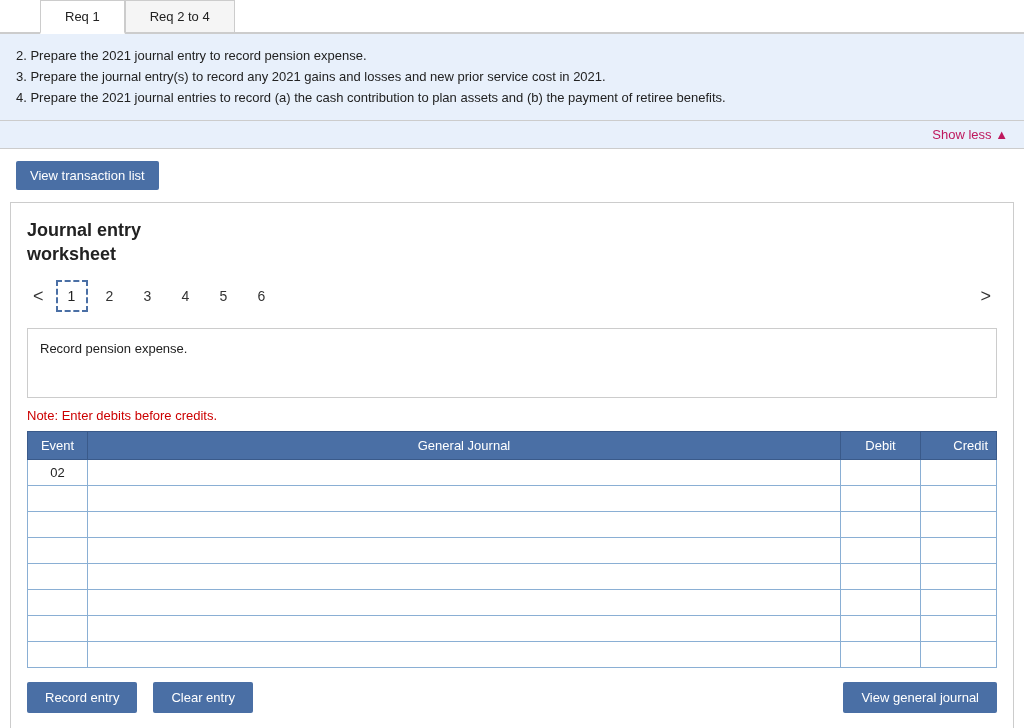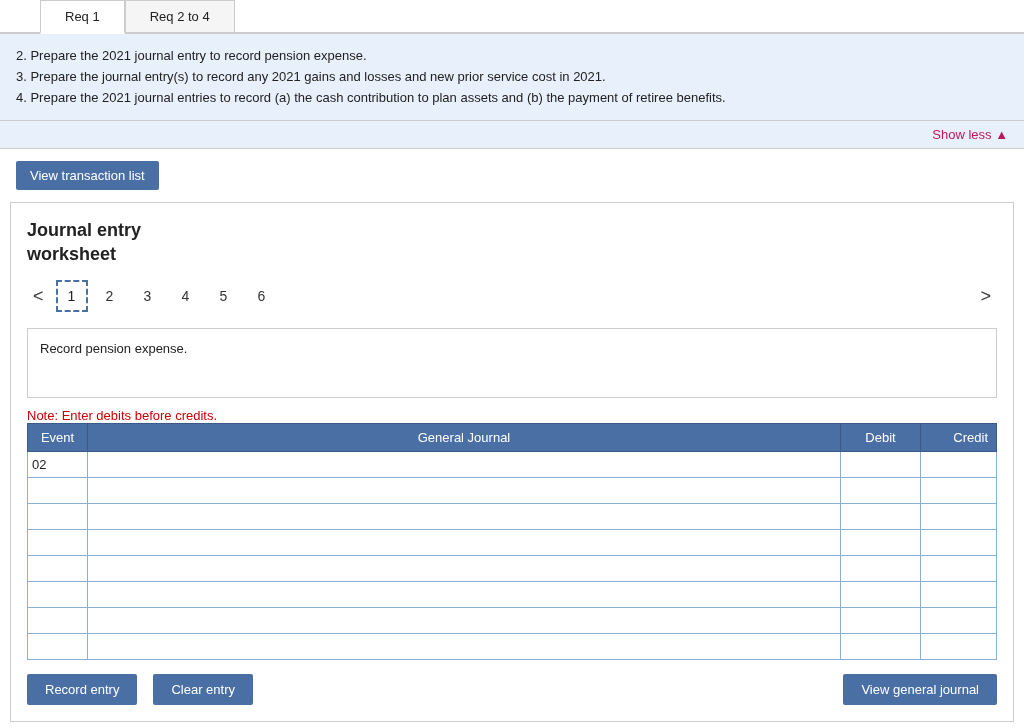--- a/index.html
+++ b/index.html
@@ -114,21 +114,21 @@
       padding: 12px;
       min-height: 70px;
       margin-bottom: 10px;
       font-size: 13px;
       background: #fff;
     }
 
     .note-text {
       color: #c00;
       font-size: 13px;
-      margin-bottom: 0;
+      margin-bottom: 8px;
     }
 
     .journal-table {
       width: 100%;
       border-collapse: collapse;
       font-size: 13px;
       border-radius: 9px;
     }
     .journal-table thead tr th {
       background: #4a6fa5;
@@ -151,21 +151,21 @@
     .journal-table tbody tr td input {
       width: 100%;
       height: 100%;
       border: none;
       outline: none;
       padding: 2px 6px;
       font-size: 13px;
       background: transparent;
     }
     .journal-table tbody tr td.event-cell {
-      text-align: left;
+      text-align: center;
       vertical-align: middle;
       padding: 4px;
       font-size: 13px;
     }
 
     .bottom-buttons {
       display: flex;
       gap: 16px;
       margin-top: 14px;
       align-items: center;

